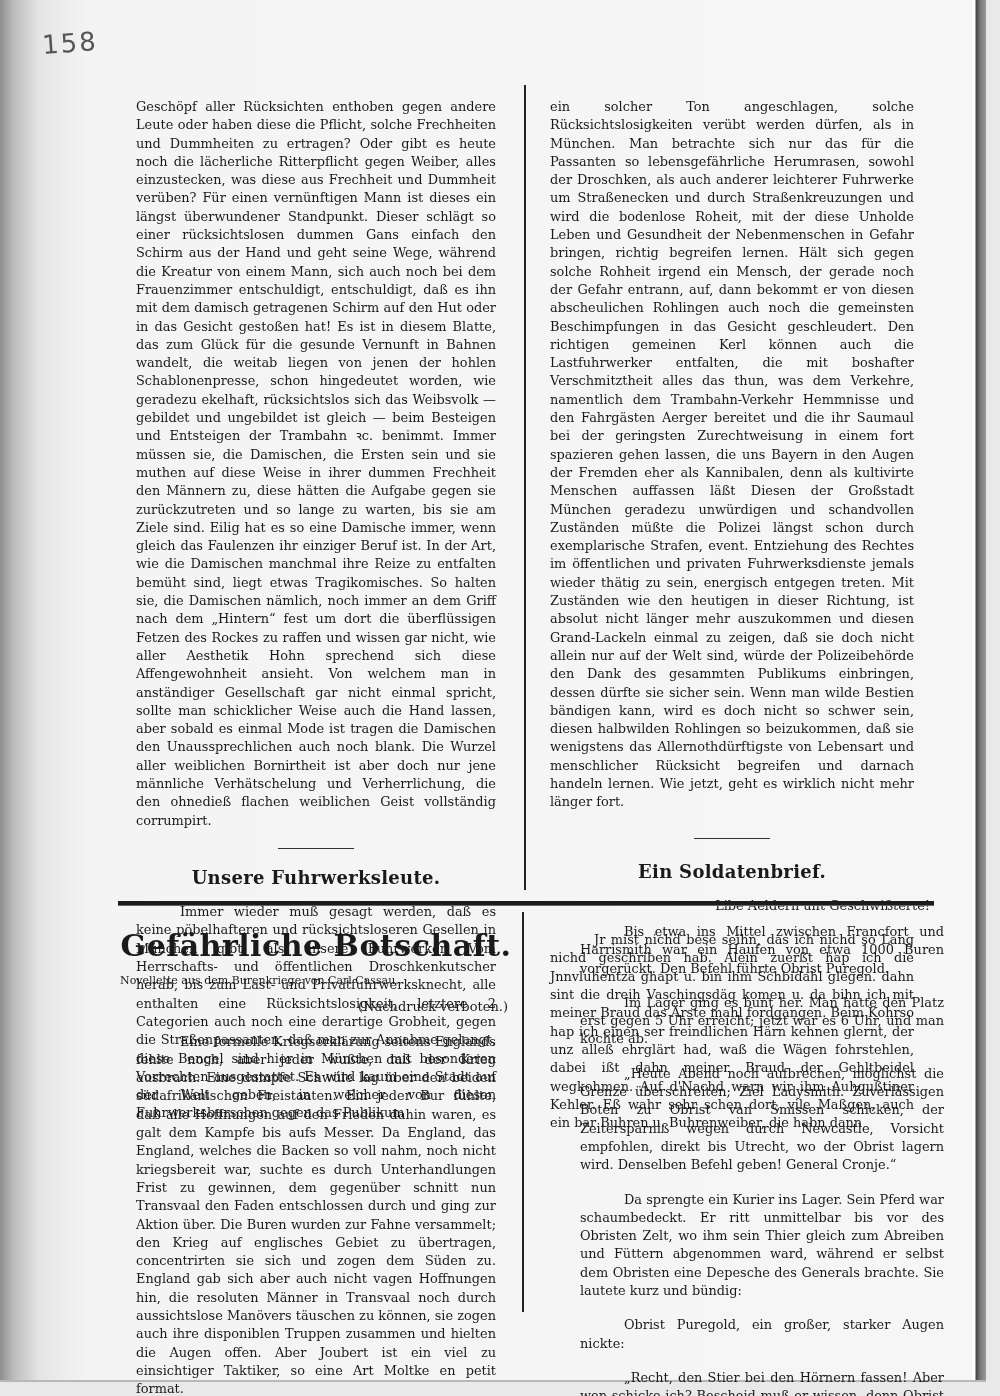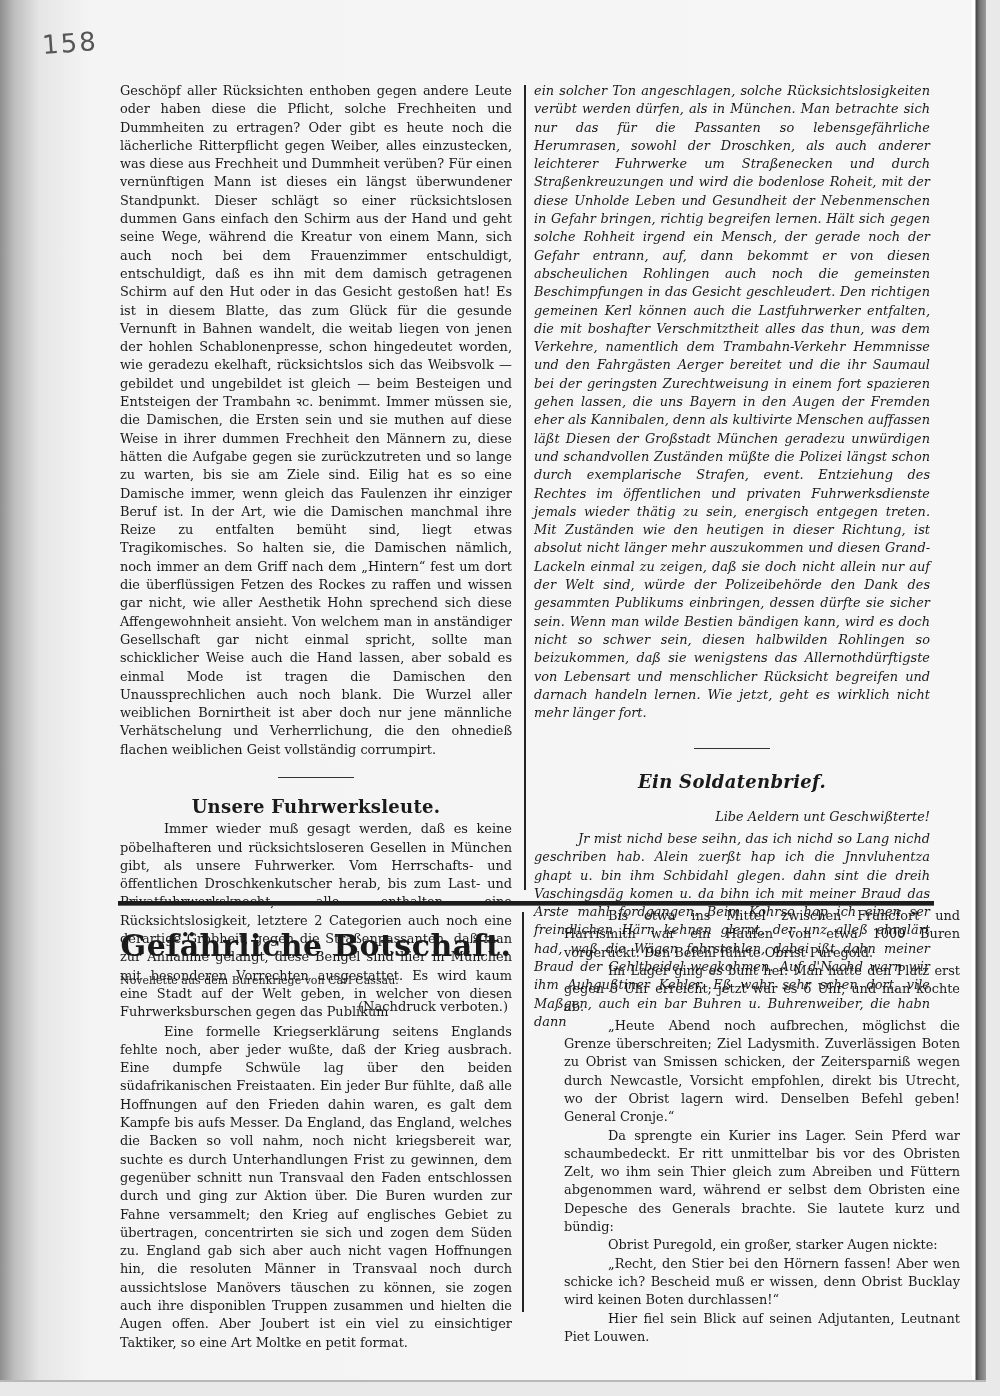--- a/index.html
+++ b/index.html
@@ -20,24 +20,24 @@
     }
     .page-number {
       position: absolute; left: 42px; top: 28px;
       font-family: "DejaVu Sans", sans-serif; font-size: 26px; color: #555;
       letter-spacing: 2px; transform: rotate(-4deg);
     }
     .col {
       position: absolute; font-size: 12.9px; line-height: 18.3px; text-align: justify;
       hyphens: none;
     }
-    .col p { margin: 0; text-indent: 0; }
+    .col p { margin: 16px; text-indent: 0; }
     .col p.ind { text-indent: 44px; }
     .col-top-left { left: 120px; top: 82px; width: 392px; }
-    .col-top-right { left: 534px; top: 82px; width: 396px; font-style: italic; }
+    .col-top-right { left: 534px; top: 82px; width: 396px; }
     .col-bot-left { left: 120px; top: 920px; width: 392px; }
     .col-bot-right { left: 564px; top: 907px; width: 396px; }
     .vrule {
       position: absolute; width: 2px; background: #222;
     }
     .vrule-top { left: 524px; top: 85px; height: 805px; }
     .vrule-bot { left: 522px; top: 912px; height: 400px; }
     .hrule-thick {
       position: absolute; left: 118px; top: 901px; width: 816px; height: 4px;
       background: #1c1c1c; border-bottom: 1px solid #666;

